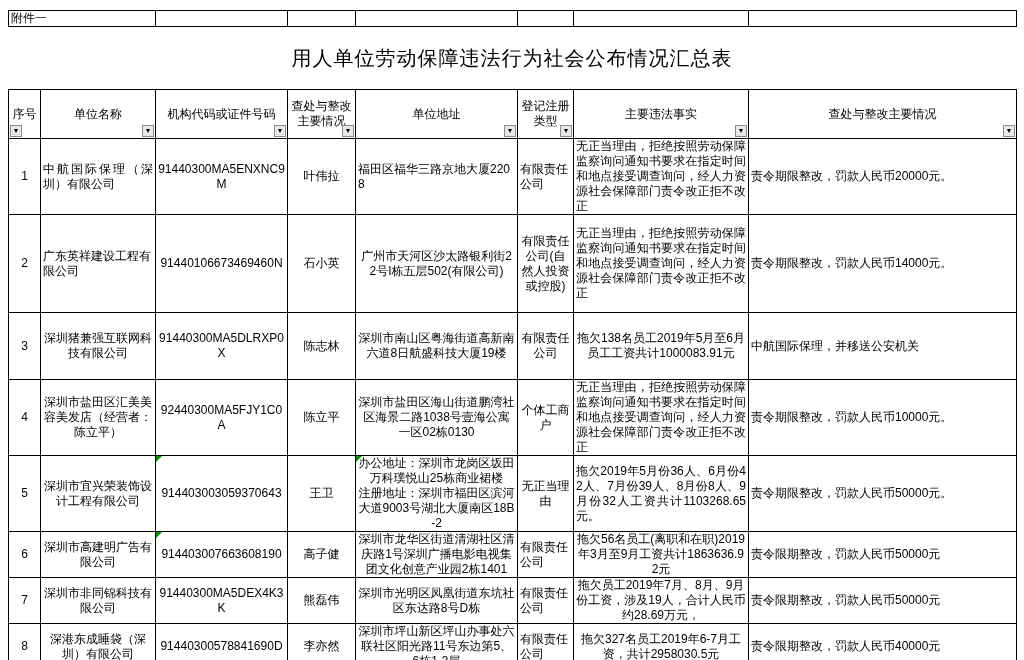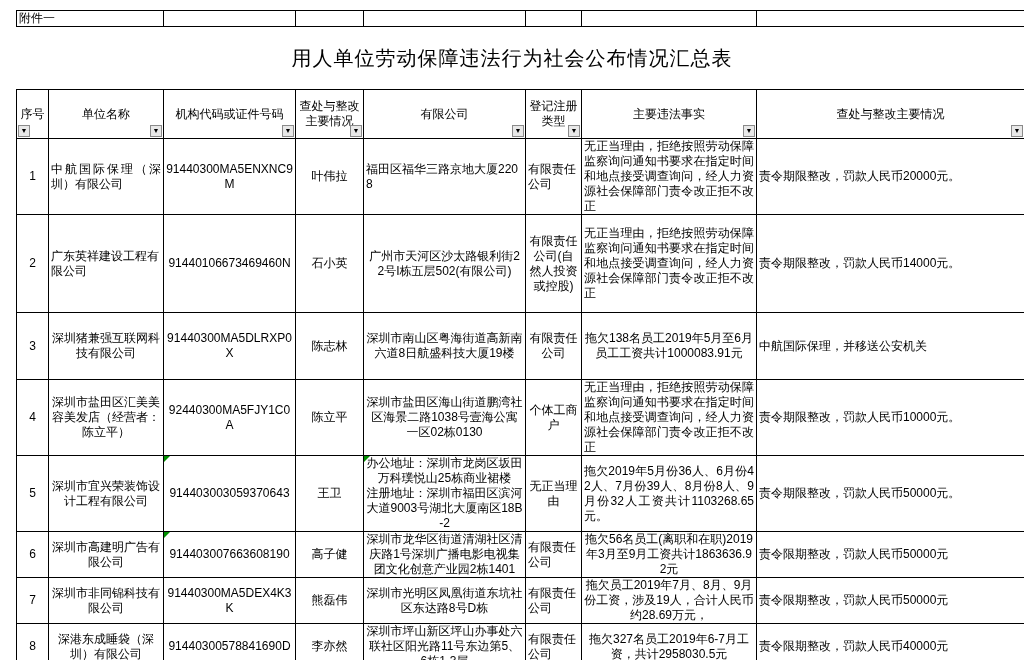--- a/index.html
+++ b/index.html
@@ -1,21 +1,21 @@
 <!DOCTYPE html>
 <html><head>
 <meta charset="utf-8">
 <style>
   html,body{
     margin:0;padding:0;width:1024px;height:660px;background:#fff;overflow:hidden;
     font-family:"Liberation Sans","DejaVu Sans",sans-serif;
     color:#000;font-size:12px;
   }
   .sheet{position:absolute;left:8px;top:10px;width:1008px;}
-  table{border-collapse:collapse;table-layout:fixed;width:1008px;margin-left:8px;}
+  table{border-collapse:collapse;table-layout:fixed;width:1008px;}
   td,th{border:1px solid #000;padding:0 2px;overflow:hidden;font-weight:normal;
         vertical-align:middle;white-space:pre-line;line-height:15px;word-break:break-all;}
   
   .topstrip td{height:15px;white-space:nowrap;text-align:left;}
   
   .title-band{height:62px;display:flex;align-items:center;justify-content:center;}
   .title-band span{font-size:20px;letter-spacing:1px;}
   
   th{position:relative;text-align:center;height:48px;background:#fff;}
   .filter-btn{
@@ -76,21 +76,21 @@
         <col style="width:56px">
         <col style="width:175px">
         <col style="width:268px">
     </colgroup>
     <thead>
       <tr id="header-row">
           <th><span>序号</span><div class="filter-btn left">▼</div></th>
           <th><span>单位名称</span><div class="filter-btn">▼</div></th>
           <th><span>机构代码或证件号码</span><div class="filter-btn">▼</div></th>
           <th><span>查处与整改主要情况</span><div class="filter-btn">▼</div></th>
-          <th><span>有限公司</span><div class="filter-btn">▼</div></th>
+          <th><span>单位地址</span><div class="filter-btn">▼</div></th>
           <th><span>登记注册类型</span><div class="filter-btn">▼</div></th>
           <th><span>主要违法事实</span><div class="filter-btn">▼</div></th>
           <th><span>查处与整改主要情况</span><div class="filter-btn">▼</div></th>
         </tr>
     </thead>
     <tbody id="table-body">
         <tr style="height: 72px;">
           <td class="cell ac">1</td>
           <td class="cell aj">中航国际保理（深圳）有限公司</td>
           <td class="cell ac">91440300MA5ENXNC9M</td>

